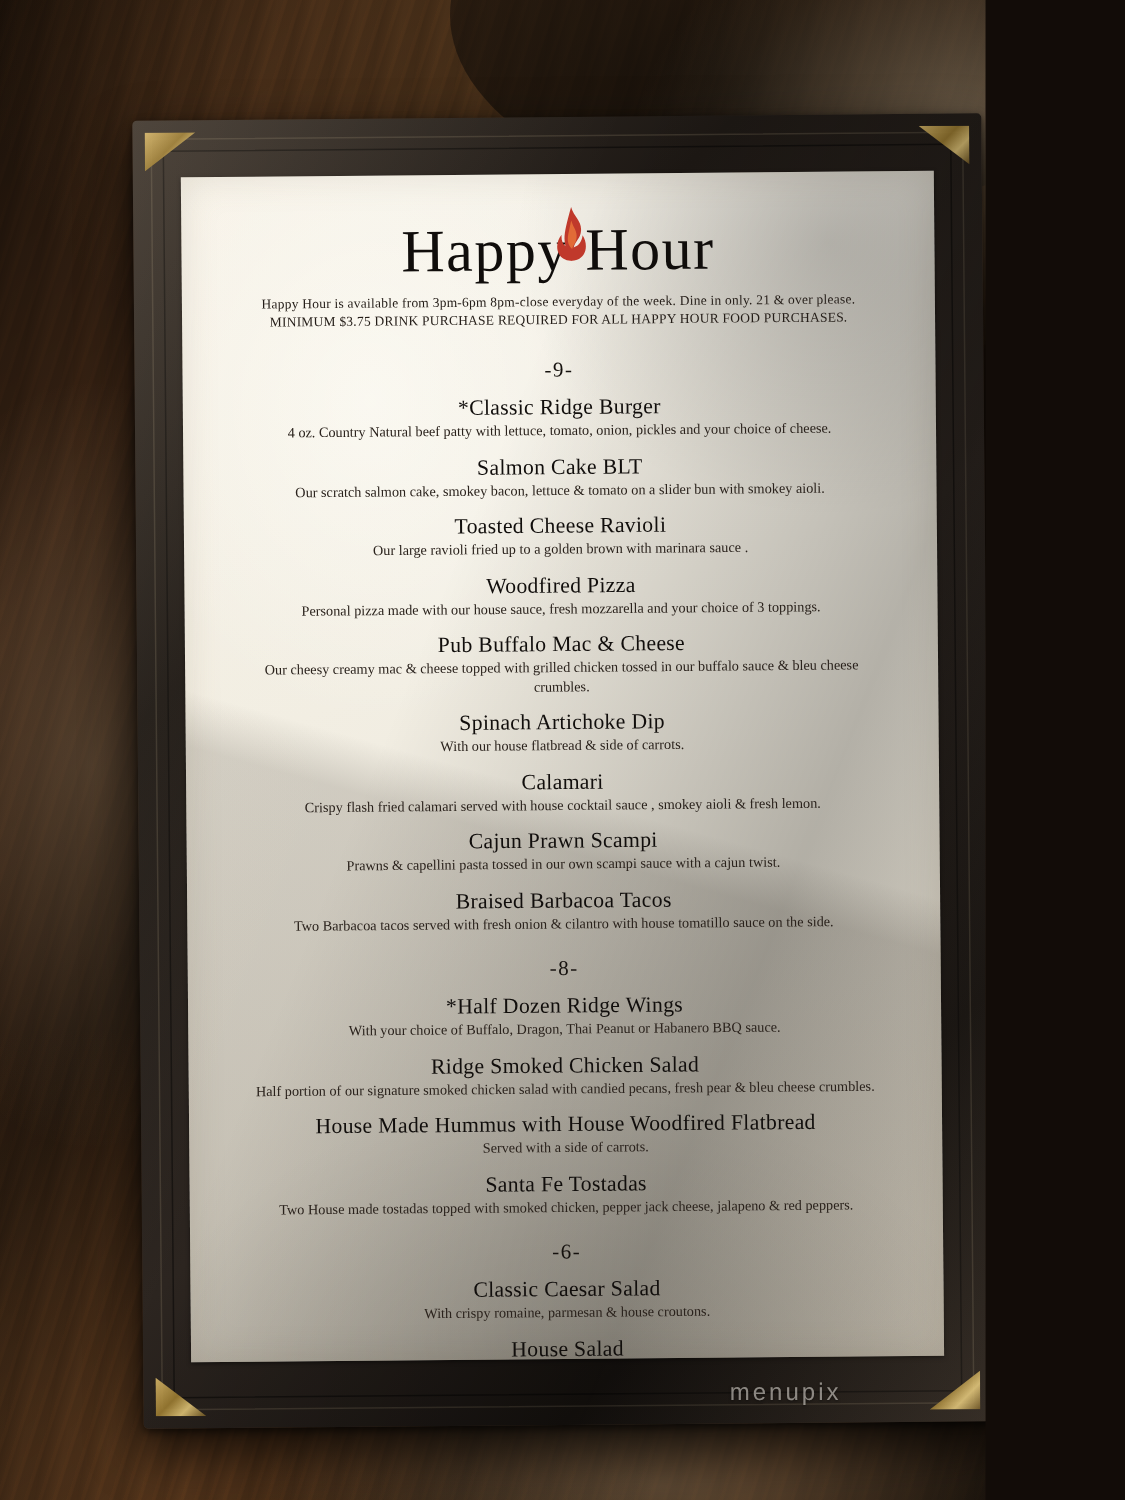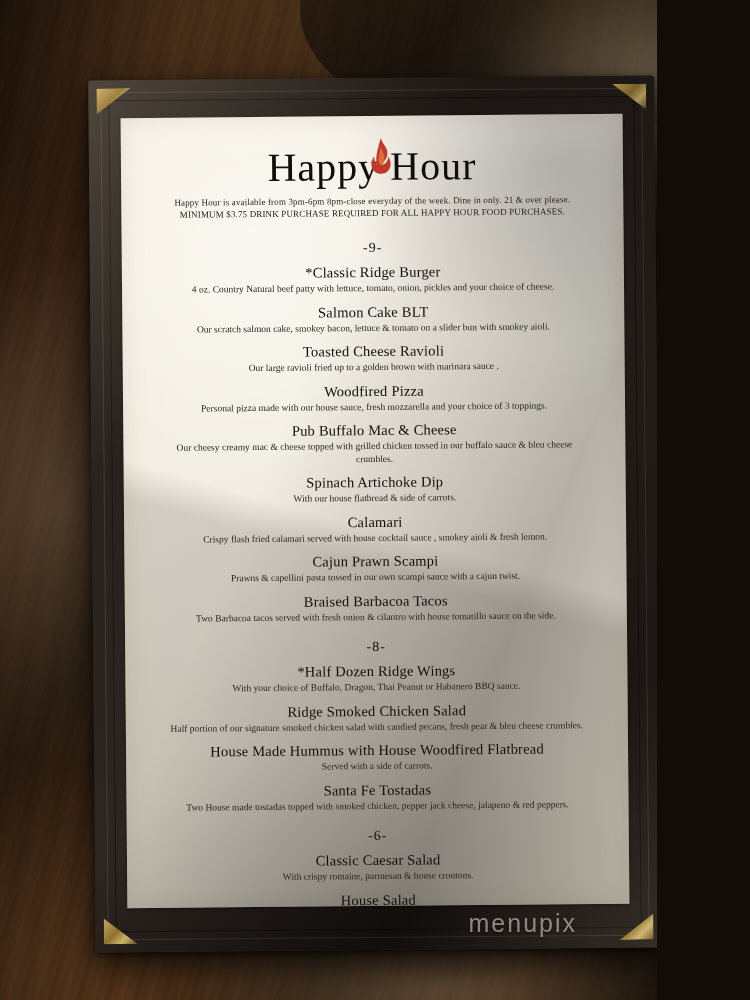--- a/index.html
+++ b/index.html
@@ -212,24 +212,24 @@
     color: #2a221c;
     line-height: 12.5px;
     margin-top: 1px;
     padding: 0 18px;
     font-family: "Liberation Serif", serif;
   }
 
   
   #watermark {
     position: absolute;
-    right: 80px;
+    right: 96px;
     bottom: 62px;
     font-family: "Liberation Sans", sans-serif;
-    font-size: 25px;
+    font-size: 16px;
     letter-spacing: 2px;
     color: rgba(238,234,226,0.55);
     text-shadow: 0 1px 2px rgba(0,0,0,0.5);
     z-index: 20;
   }
 </style>
 </head>
 <body>
 
 <div id="scene">

